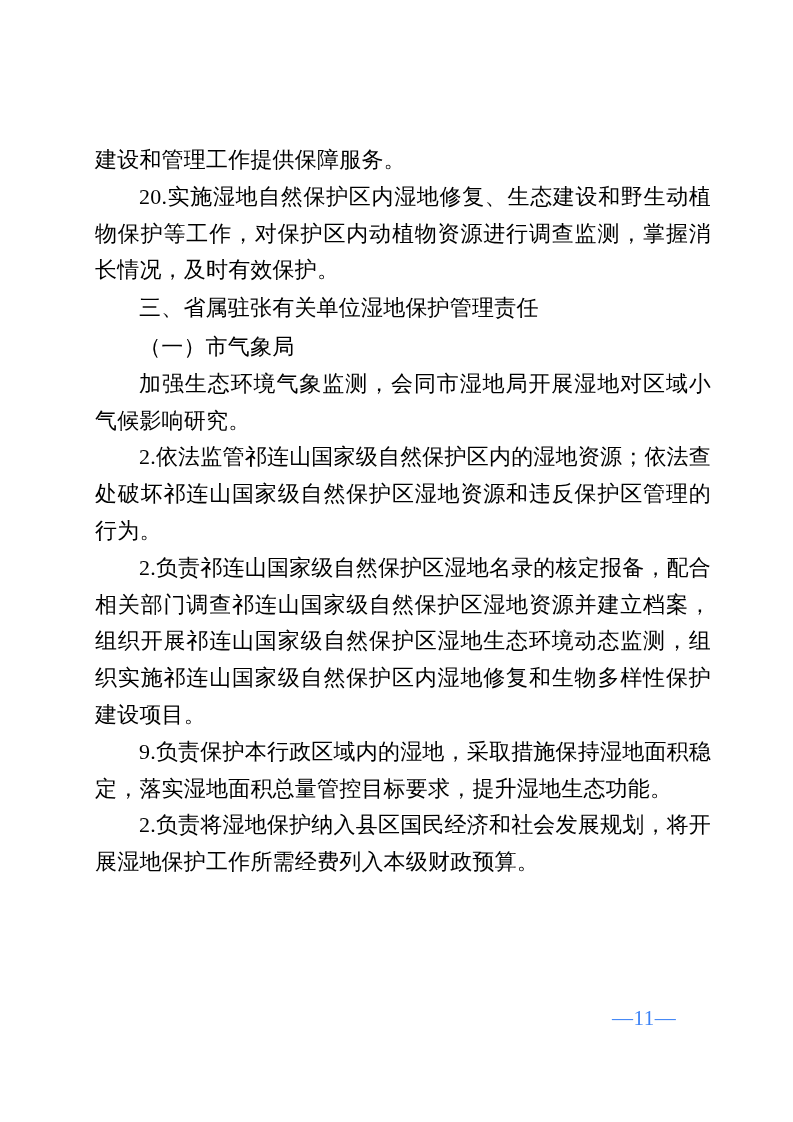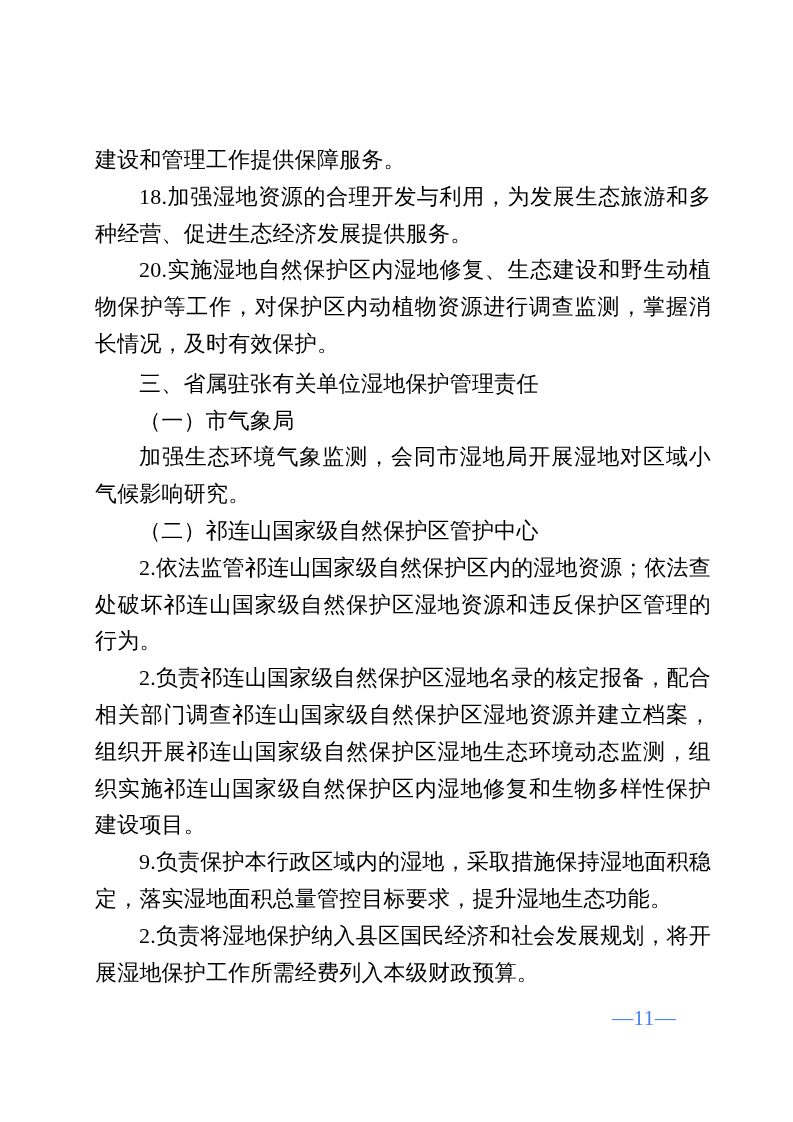--- a/index.html
+++ b/index.html
@@ -27,46 +27,44 @@
     margin: 0;
     padding: 0;
     font-size: 22px;
     font-weight: normal;
   }
   .para { text-indent: 2em; }
   .para.no-indent { text-indent: 0; }
   .heading {
     text-indent: 2em;
     font-weight: bold;
-    font-family: Liberation Sans, sans-serif;
+    font-family: Liberation Mono, monospace;
     margin-top: 3px !important;
   }
   .subheading { text-indent: 2em; }
   .pagenum {
     position: absolute;
     top: 1006px;
     left: 612px;
     font-size: 21px;
     line-height: 24px;
     color: #3b82f6;
     letter-spacing: 0.5px;
     font-family: "Liberation Serif", "DejaVu Serif", serif;
   }
 </style>
 </head>
 <body>
 
 <div class="page">
   <div class="content">
     <p class="para no-indent">建设和管理工作提供保障服务。</p>
-    <p class="para">18.加强湿地资源的合理开发与利用，为发展生态旅游和多种经营、促进生态经济发展提供服务。</p>
     <p class="para">20.实施湿地自然保护区内湿地修复、生态建设和野生动植物保护等工作，对保护区内动植物资源进行调查监测，掌握消长情况，及时有效保护。</p>
     <h2 class="heading">三、省属驻张有关单位湿地保护管理责任</h2>
     <p class="subheading">（一）市气象局</p>
     <p class="para">加强生态环境气象监测，会同市湿地局开展湿地对区域小气候影响研究。</p>
-    <p class="subheading">（二）祁连山国家级自然保护区管护中心</p>
     <p class="para">2.依法监管祁连山国家级自然保护区内的湿地资源；依法查处破坏祁连山国家级自然保护区湿地资源和违反保护区管理的行为。</p>
     <p class="para">2.负责祁连山国家级自然保护区湿地名录的核定报备，配合相关部门调查祁连山国家级自然保护区湿地资源并建立档案，组织开展祁连山国家级自然保护区湿地生态环境动态监测，组织实施祁连山国家级自然保护区内湿地修复和生物多样性保护建设项目。</p>
     <p class="para">9.负责保护本行政区域内的湿地，采取措施保持湿地面积稳定，落实湿地面积总量管控目标要求，提升湿地生态功能。</p>
     <p class="para">2.负责将湿地保护纳入县区国民经济和社会发展规划，将开展湿地保护工作所需经费列入本级财政预算。</p>
   </div>
   <div class="pagenum">—11—</div>
 </div>
 
 </body></html>

